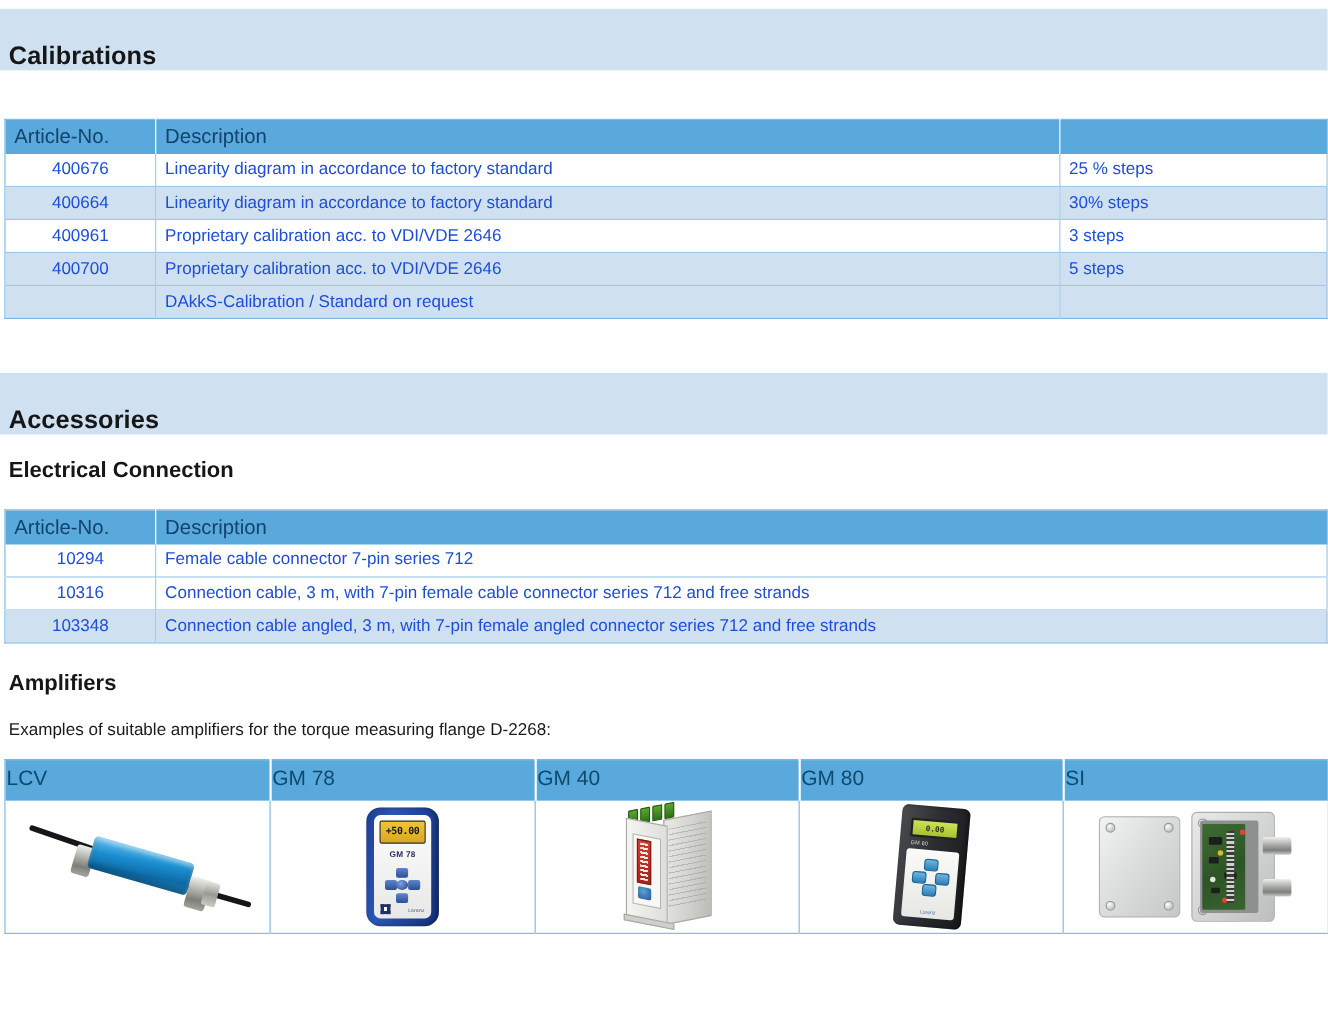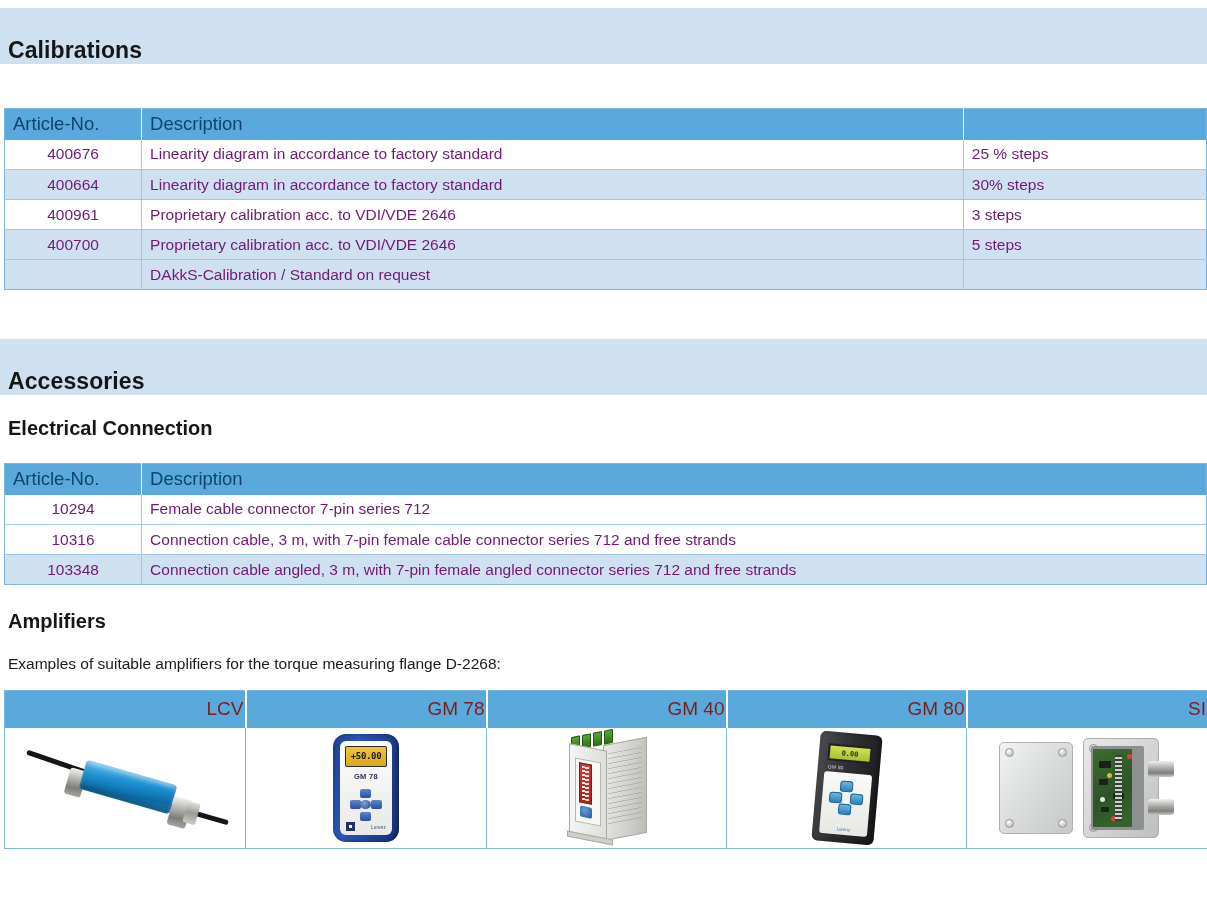--- a/index.html
+++ b/index.html
@@ -68,21 +68,21 @@
   table.grid th:last-child { border-right: none; }
   table.grid th.c-art { text-align: left; }
 
   table.grid td {
     font-size: 15.5px;
     height: 30px;
     padding: 0 8px;
     border-right: 1px solid #9cc9e8;
     border-bottom: 1px solid #9cc9e8;
     box-sizing: border-box;
-    color: #701a75;
+    color: #1d4ed8;
     white-space: nowrap;
     overflow: hidden;
   }
   table.grid td:last-child { border-right: none; }
   table.grid tr:last-child td { border-bottom: none; }
 
   table.grid td.art { text-align: center; }
 
   tr.alt td { background: #cfe0f1; }
   tr.plain td { background: #ffffff; }
@@ -99,25 +99,25 @@
   
   table.amps {
     border-collapse: collapse;
     table-layout: fixed;
     width: 1203px;
     margin-left: 4px;
     border: 1px solid #7ab6e0;
   }
   table.amps th {
     background: #5aa9dd;
-    color: #7f1d1d;
+    color: #0c4a6e;
     font-size: 19px;
     font-weight: normal;
     height: 37px;
-    text-align: right;
+    text-align: left;
     border-right: 2px solid #ffffff;
     box-sizing: border-box;
   }
   table.amps th:last-child { border-right: none; }
   table.amps td {
     background: #ffffff;
     height: 120px;
     border-right: 1px solid #7ab6e0;
     padding: 0;
     vertical-align: middle;

